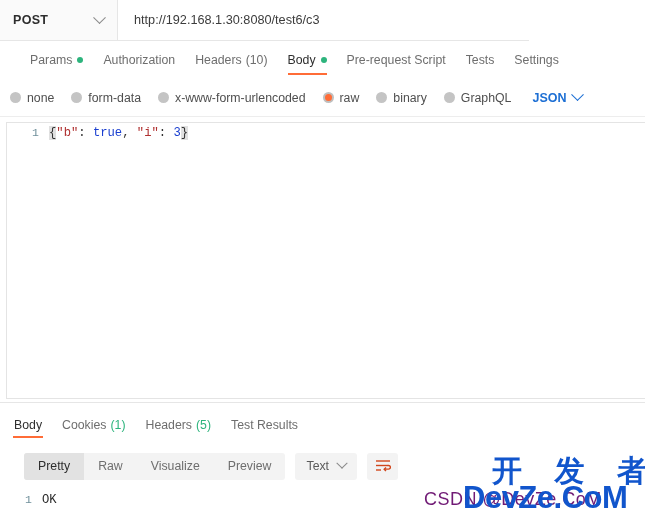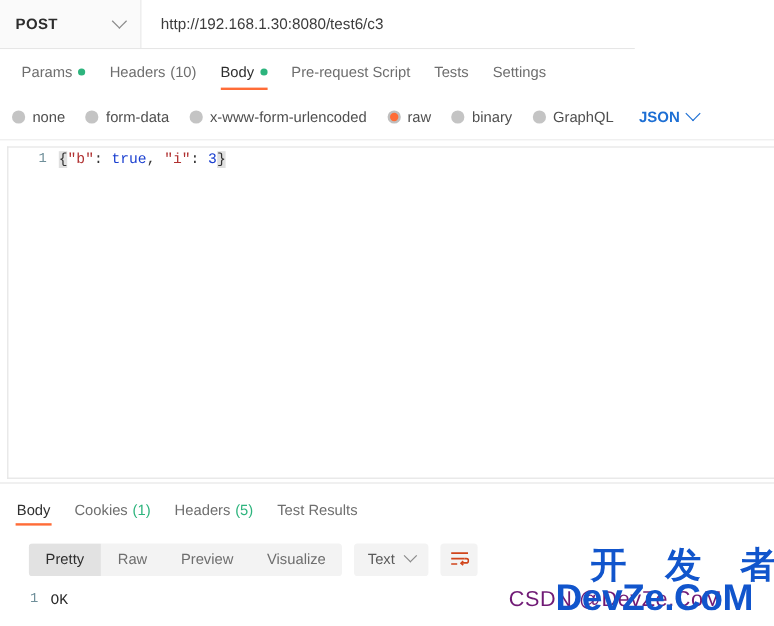--- a/index.html
+++ b/index.html
@@ -51,21 +51,21 @@
     font-size: 12.7px; color: #3c3c3c;
     font-family: "Liberation Sans", sans-serif;
     background: transparent;
   }
 
   
   .req-tabs {
     position: absolute; left: 0; top: 41px;
     width: 645px; height: 38px;
     display: flex; align-items: center;
-    padding-left: 8px;
+    padding-left: 20px;
     background: #ffffff;
   }
   .rtab {
     position: relative;
     height: 38px;
     display: flex; align-items: center;
     padding: 0 10px;
     font-size: 12.3px;
     color: #6e6e6e;
     cursor: pointer;
@@ -272,20 +272,23 @@
   </div>
   <div class="url-input-wrap">
     <input class="url-input" type="text" value="http://192.168.1.30:8080/test6/c3" style="">
   </div>
 </div>
 
 <div class="req-tabs">
   <div class="rtab">
     <span>Params</span>
     <span class="dot"></span>
+  </div>
+  <div class="rtab">
+    <span>Authorization</span>
   </div>
   <div class="rtab">
     <span>Headers</span>
     <span class="cnt" style="margin-left:4px">(10)</span>
   </div>
   <div class="rtab active">
     <span>Body</span>
     <span class="dot"></span>
   </div>
   <div class="rtab">
@@ -358,24 +361,24 @@
 
 <div class="res-toolbar">
   <div class="seg">
     <div class="seg-btn active">
       <span>Pretty</span>
     </div>
     <div class="seg-btn">
       <span>Raw</span>
     </div>
     <div class="seg-btn">
-      <span>Preview</span>
+      <span>Visualize</span>
     </div>
     <div class="seg-btn">
-      <span>Visualize</span>
+      <span>Preview</span>
     </div>
   </div>
   <div class="txt-select">
     <span>Text</span>
     <span class="chev"></span>
   </div>
   <div class="wrap-btn">
     <svg width="16" height="14" viewBox="0 0 16 14">
       <line x1="1" y1="2" x2="15" y2="2" stroke="#d1451b" stroke-width="1.4"></line>
       <line x1="1" y1="6.5" x2="12" y2="6.5" stroke="#d1451b" stroke-width="1.4"></line>

